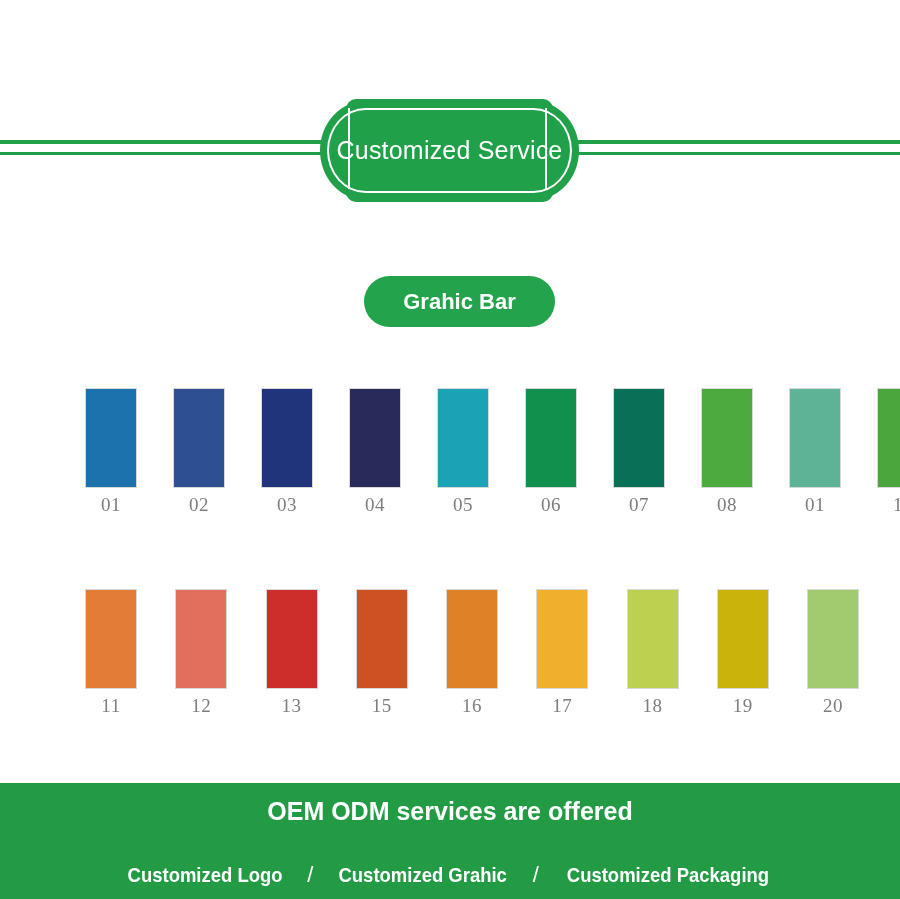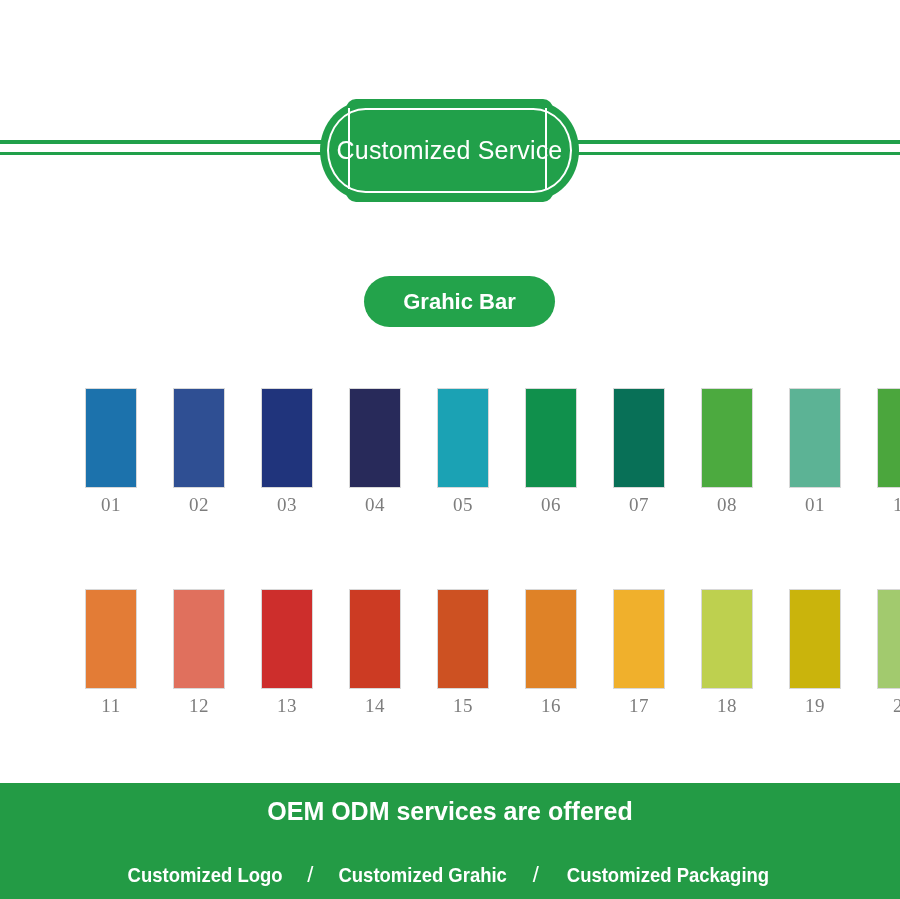--- a/index.html
+++ b/index.html
@@ -266,24 +266,20 @@
     </div>
     <div class="swatch-cell">
       <div class="swatch-chip" style="background: rgb(224, 112, 93);"></div>
       <div class="swatch-label">12</div>
     </div>
     <div class="swatch-cell">
       <div class="swatch-chip" style="background: rgb(205, 46, 44);"></div>
       <div class="swatch-label">13</div>
     </div>
     <div class="swatch-cell">
-      <div class="swatch-chip" style="background: rgb(204, 59, 35);"></div>
-      <div class="swatch-label">14</div>
-    </div>
-    <div class="swatch-cell">
       <div class="swatch-chip" style="background: rgb(205, 81, 34);"></div>
       <div class="swatch-label">15</div>
     </div>
     <div class="swatch-cell">
       <div class="swatch-chip" style="background: rgb(223, 130, 39);"></div>
       <div class="swatch-label">16</div>
     </div>
     <div class="swatch-cell">
       <div class="swatch-chip" style="background: rgb(240, 176, 44);"></div>
       <div class="swatch-label">17</div>

